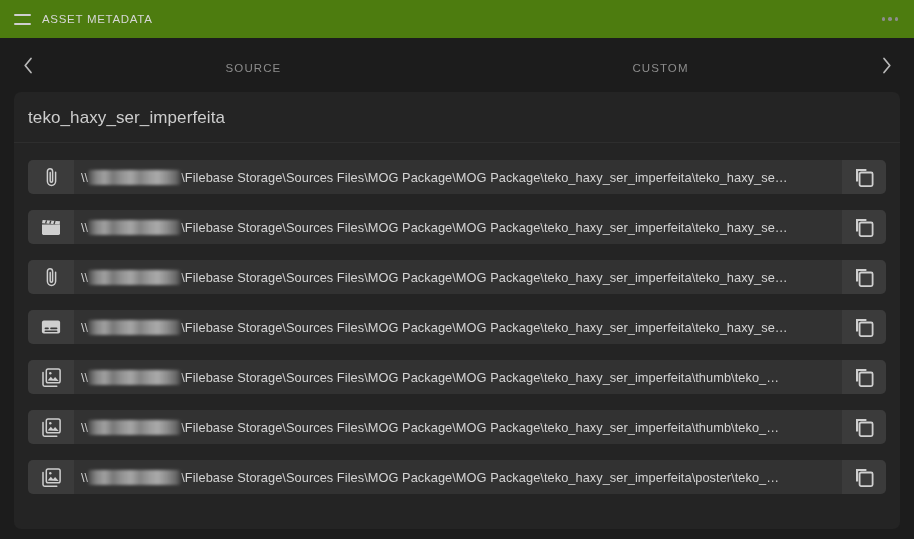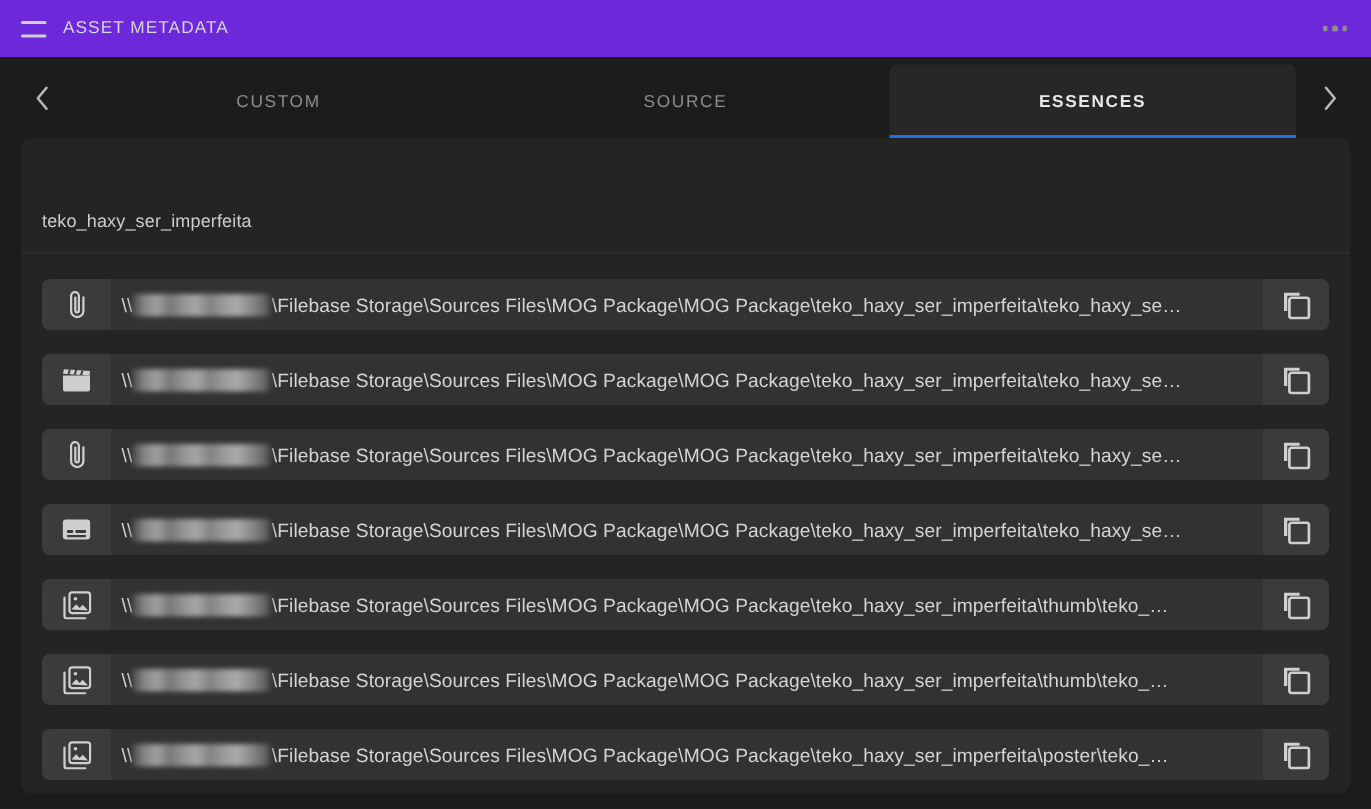--- a/index.html
+++ b/index.html
@@ -14,21 +14,21 @@
     background: #1c1c1c;
     font-family: "Liberation Sans", sans-serif;
     color: #d8d8d8;
     -webkit-font-smoothing: antialiased;
   }
 
   
   .topbar {
     position: relative;
     height: 38px;
-    background: #6d28d9;
+    background: #4d7c0f;
     display: flex;
     align-items: center;
     padding: 0 14px;
   }
   .hamburger-icon {
     width: 17px;
     height: 11px;
     display: flex;
     flex-direction: column;
     justify-content: space-between;
@@ -131,24 +131,23 @@
     border-bottom: 1px solid #2e2e2e;
   }
   .asset-label {
     font-size: 13px;
     font-weight: 700;
     color: #e9e9e9;
     letter-spacing: 0.1px;
     margin-bottom: 6px;
   }
   .asset-value {
-    font-size: 12px;
+    font-size: 17px;
     color: #cdcdcd;
     letter-spacing: 0.1px;
-    margin-top: 32px;
   }
 
   .rows {
     padding: 0 14px;
   }
 
   .file-row {
     display: flex;
     align-items: center;
     height: 34px;
@@ -241,27 +240,24 @@
 </div>
 
 <div class="tabbar">
   <div class="tab-arrow">
     <svg width="11" height="17" viewBox="0 0 11 17" fill="none">
       <path d="M8 1.5L2.2 8.5L8 15.5" stroke="currentColor" stroke-width="1.7" stroke-linecap="round" stroke-linejoin="round"></path>
     </svg>
   </div>
   <div class="tabs">
     <div class="tab">
-      <span>CUSTOM</span>
+      <span>SOURCE</span>
     </div>
     <div class="tab">
-      <span>SOURCE</span>
-    </div>
-    <div class="tab active">
-      <span>ESSENCES</span>
+      <span>CUSTOM</span>
     </div>
   </div>
   <div class="tab-arrow">
     <svg width="11" height="17" viewBox="0 0 11 17" fill="none">
       <path d="M3 1.5L8.8 8.5L3 15.5" stroke="currentColor" stroke-width="1.7" stroke-linecap="round" stroke-linejoin="round"></path>
     </svg>
   </div>
 </div>
 
 <div class="panel">

